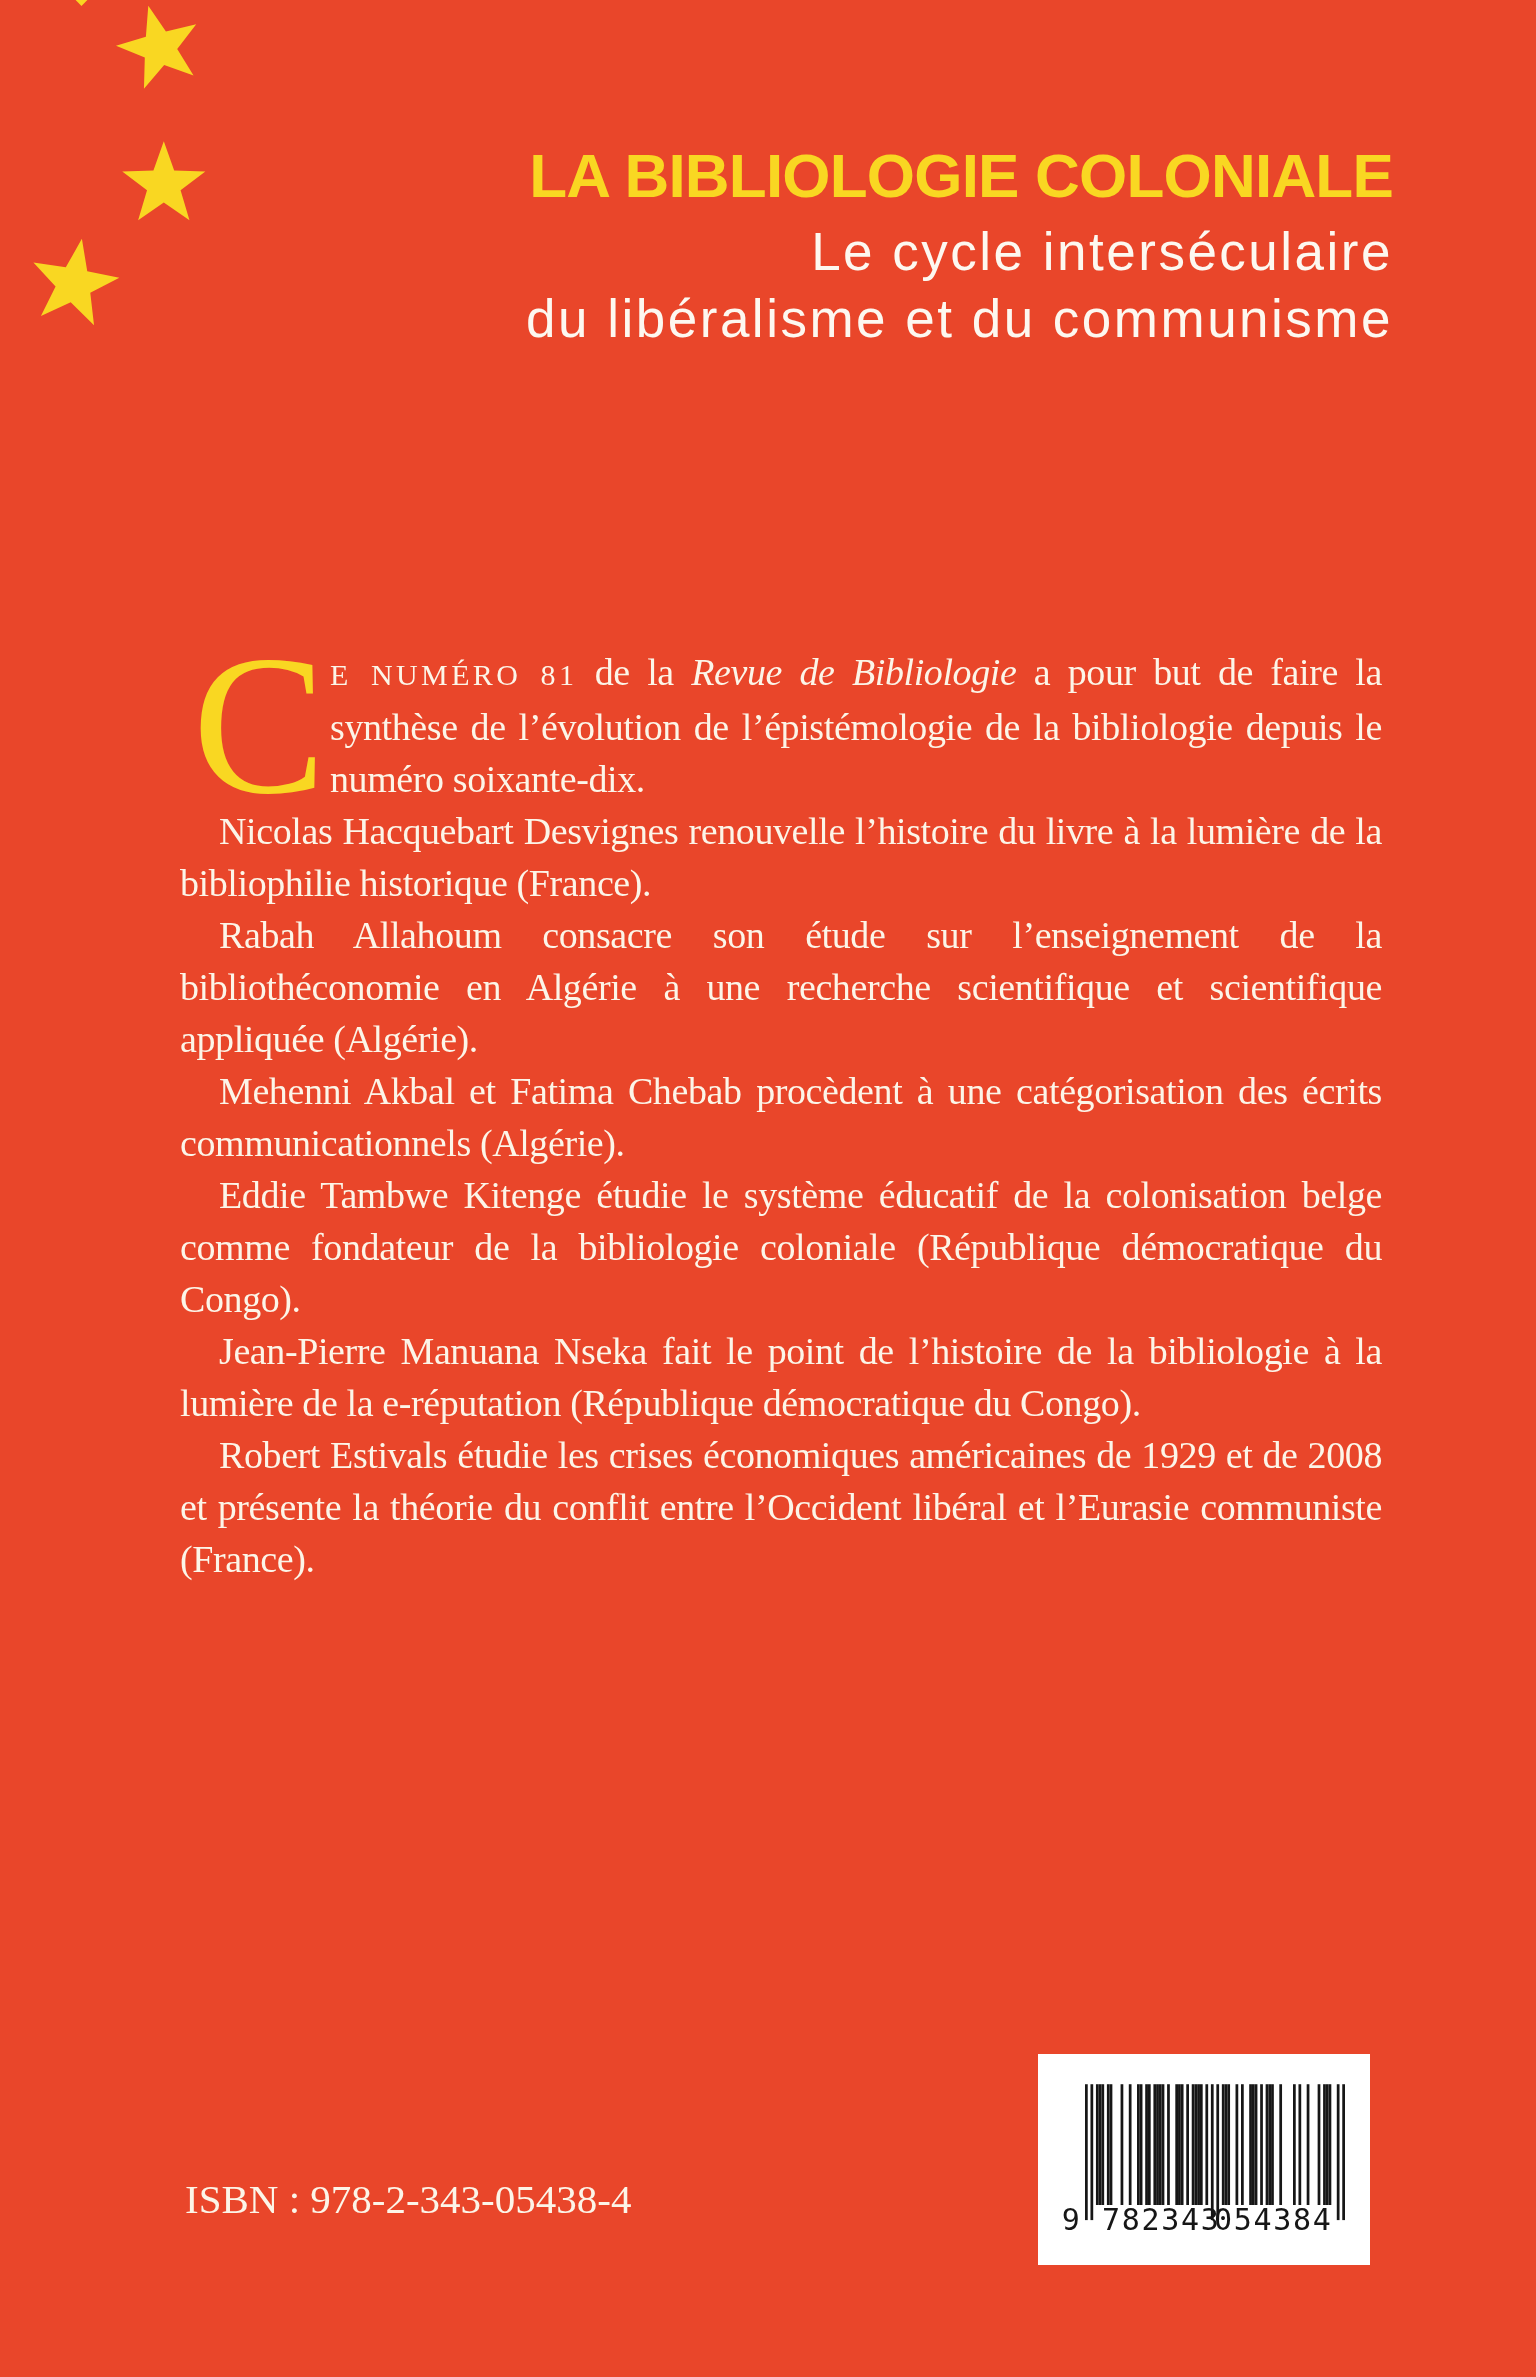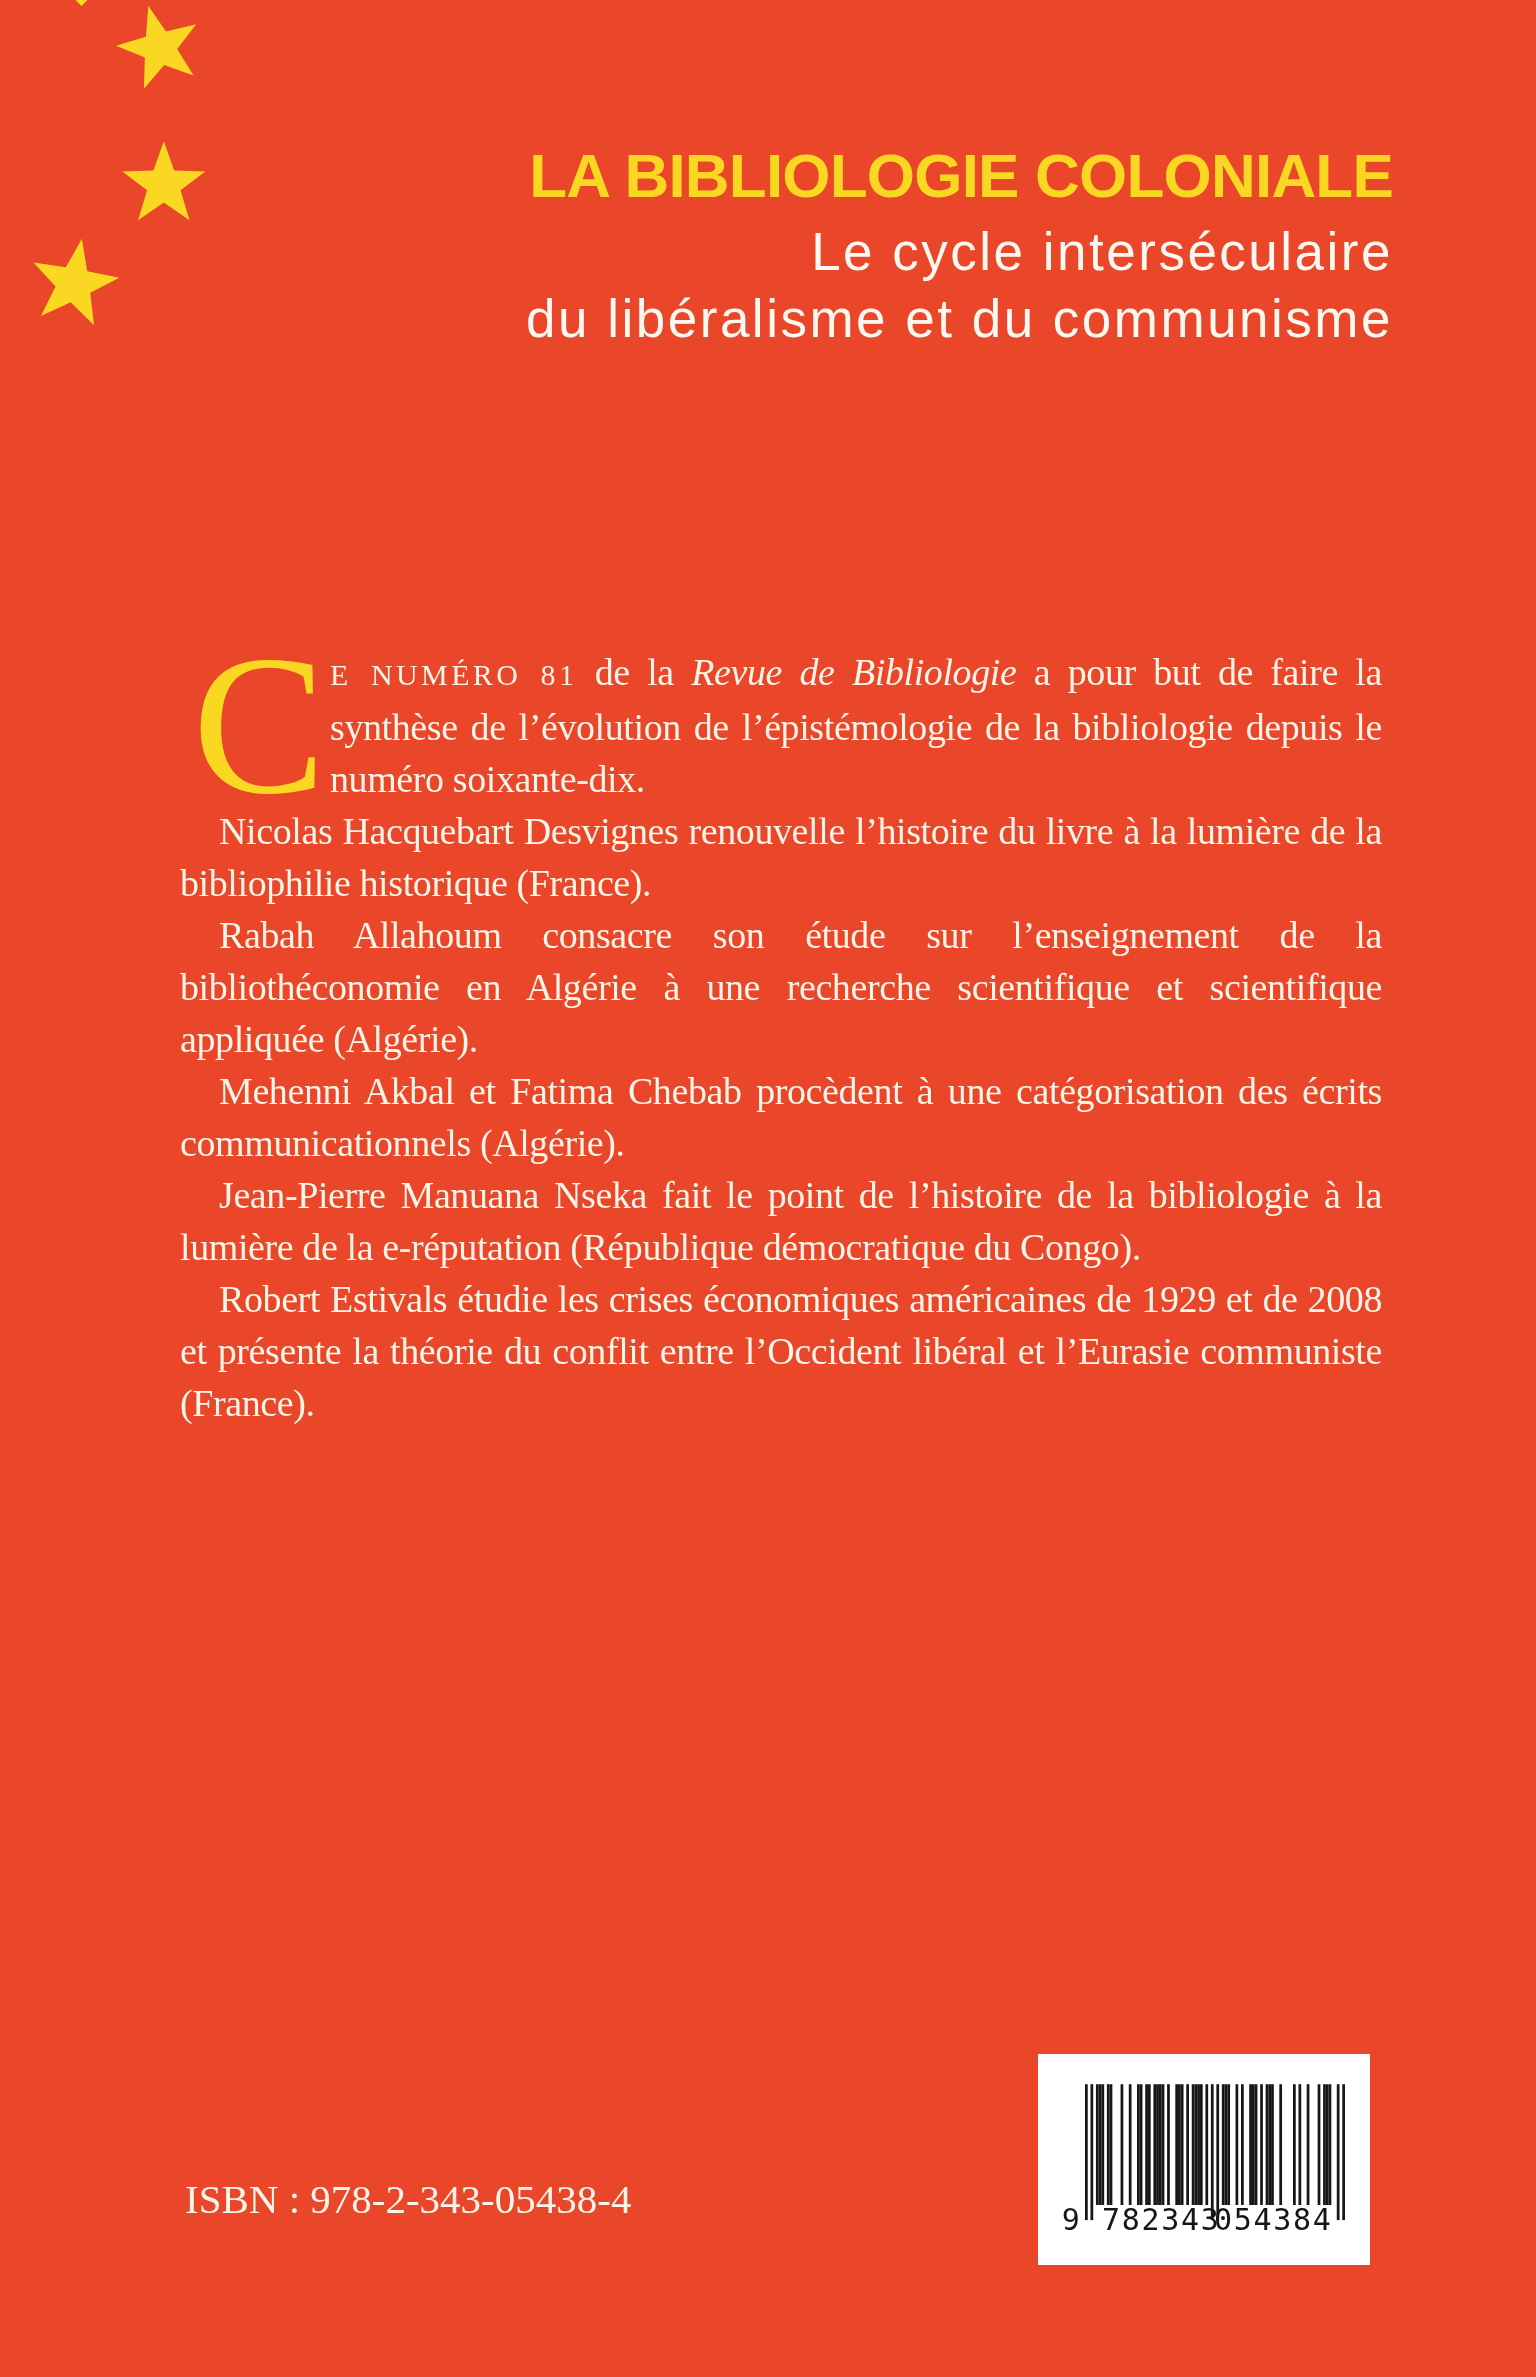--- a/index.html
+++ b/index.html
@@ -100,20 +100,21 @@
       <span class="s-line">Le cycle interséculaire</span>
       <span class="s-line">du libéralisme et du communisme</span>
     </div>
   </header>
 
   <main class="body-text">
     <p class="opening"><span class="dropcap">C</span><span class="smallcaps">E NUMÉRO 81</span><span> de la </span><span class="italic">Revue de Bibliologie</span><span> a pour but de faire la synthèse de l’évolution de l’épistémologie de la bibliologie depuis le numéro soixante-dix.</span></p>
     <p>Nicolas Hacquebart Desvignes renouvelle l’histoire du livre à la lumière de la bibliophilie historique (France).</p>
     <p>Rabah Allahoum consacre son étude sur l’enseignement de la bibliothéconomie en Algérie à une recherche scientifique et scientifique appliquée (Algérie).</p>
     <p>Mehenni Akbal et Fatima Chebab procèdent à une catégorisation des écrits communicationnels (Algérie).</p>
+    <p>Eddie Tambwe Kitenge étudie le système éducatif de la colonisation belge comme fondateur de la bibliologie coloniale (République démocratique du Congo).</p>
     <p>Jean-Pierre Manuana Nseka fait le point de l’histoire de la bibliologie à la lumière de la e-réputation (République démocratique du Congo).</p>
     <p>Robert Estivals étudie les crises économiques américaines de 1929 et de 2008 et présente la théorie du conflit entre l’Occident libéral et l’Eurasie communiste (France).</p>
   </main>
 
   <footer>
     <div class="isbn-block">
       <div>ISBN : 978-2-343-05438-4</div>
     </div>
 
     <div class="barcode-box">

